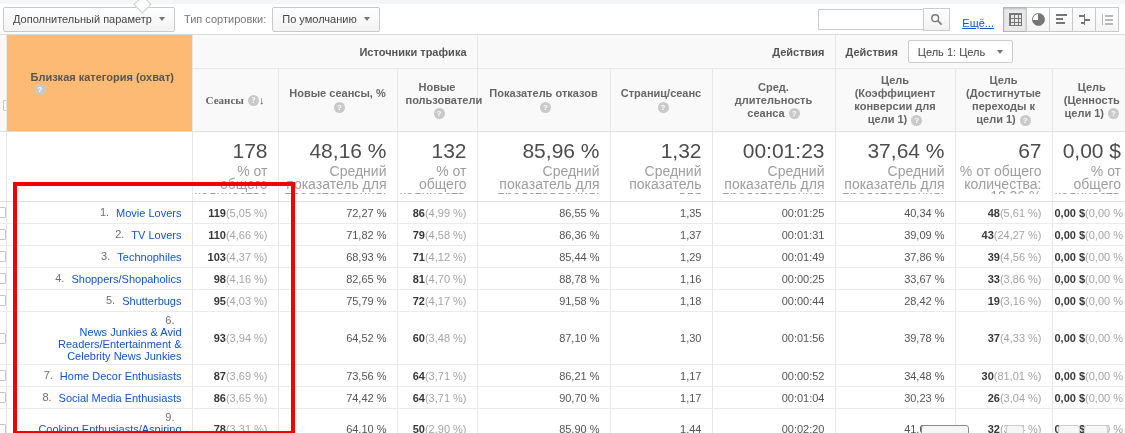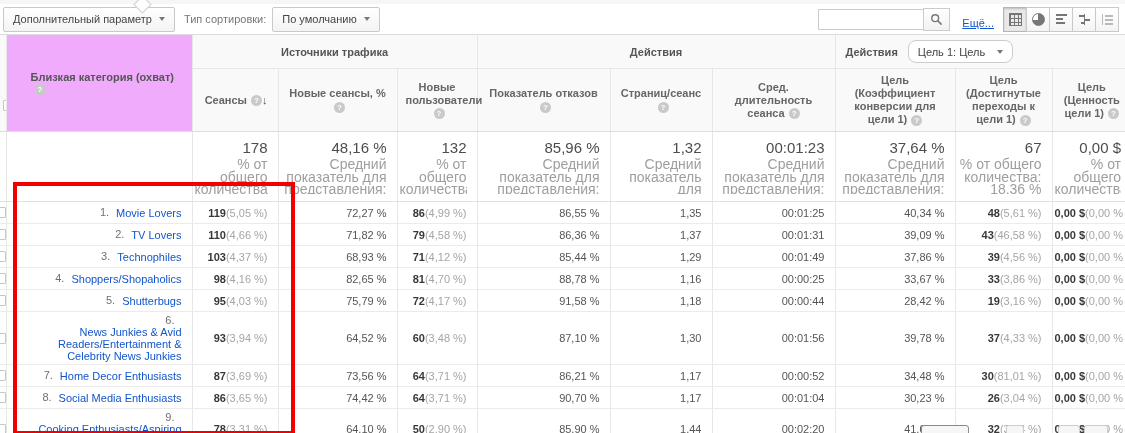--- a/index.html
+++ b/index.html
@@ -49,42 +49,42 @@
     linear-gradient(#b9b9b9,#b9b9b9) 3px 1px/8px 2px no-repeat,
     linear-gradient(#b9b9b9,#b9b9b9) 3px 5px/8px 2px no-repeat,
     linear-gradient(#b9b9b9,#b9b9b9) 3px 9px/8px 2px no-repeat;}
   
   table.grid{border-collapse:collapse;table-layout:fixed;width:1131px;}
   .grid col.c-cb{width:6px;} .grid col.c-cat{width:186px;} .grid col.c-sess{width:86px;}
   .grid col.c-newsess{width:119px;} .grid col.c-newusers{width:80px;} .grid col.c-bounce{width:133px;}
   .grid col.c-pages{width:102px;} .grid col.c-dur{width:123px;} .grid col.c-conv{width:120px;}
   .grid col.c-compl{width:97px;} .grid col.c-val{width:79px;}
   .grid th{font-weight:bold;color:#666;background:#f9f9f9;}
-  .grid .grp-row th{height:33px;border-bottom:1px solid #e7e7e7;text-align:center;padding:0 10px;
+  .grid .grp-row th{height:33px;border-bottom:1px solid #e7e7e7;text-align:right;padding:0 10px;
                     vertical-align:middle;color:#555;}
   .grid .hdr-row th{height:54px;border-bottom:1px solid #dedede;vertical-align:middle;text-align:center;
                     padding:4px 8px;line-height:13px;cursor:pointer;}
   .grid th.bl, .grid td.bl{border-left:1px solid #e7e7e7;}
   .grid th.cat-th{vertical-align:middle;text-align:left;padding-left:24px;border-bottom:1px solid #dedede;
-                  background:#f0abfc;}
+                  background:#fdba74;}
   .grid th.cb-th{background:#f9f9f9;border-right:1px solid #e7e7e7;border-bottom:1px solid #dedede;
                  vertical-align:bottom;}
   .help{display:inline-block;width:11px;height:11px;line-height:11px;border-radius:50%;background:#c9c9c9;
         color:#fff;font-size:8px;font-weight:bold;text-align:center;vertical-align:middle;margin-left:4px;cursor:pointer;}
   .sort-arrow{color:#555;font-weight:bold;}
-  .sess-hd{display:flex;align-items:center;justify-content:flex-end;padding:0 2px;}
+  .sess-hd{display:flex;align-items:center;justify-content:center;padding:0 2px;font-family:Liberation Serif, serif;}
   .conv-grp{display:flex;align-items:center;gap:10px;}
   .goal-btn{display:inline-flex;align-items:center;gap:12px;height:21px;padding:0 9px;border:1px solid #ccc;
-            border-radius:8px;background:#fff;font-weight:normal;color:#444;cursor:pointer;}
+            border-radius:2px;background:#fff;font-weight:normal;color:#444;cursor:pointer;}
   
   .sum-row td{height:62px;border-bottom:1px solid #e0e0e0;vertical-align:top;padding:7px 10px 0 2px;
               text-align:right;background:#fff;}
   .sum-row td.cb-td{border-right:1px solid #e7e7e7;}
   .sumwrap{height:55px;overflow:hidden;}
-  .sum-val{font-size:15px;color:#4d4d4d;margin-bottom:2px;}
+  .sum-val{font-size:21px;color:#4d4d4d;margin-bottom:2px;}
   .sum-note{font-size:14px;color:#9e9e9e;line-height:12.5px;}
   
   .grid tbody.rows tr{height:22px;}
   .grid tbody.rows td{border-bottom:1px solid #ebebeb;vertical-align:middle;padding:2px 10px 2px 2px;
                       text-align:right;color:#555;}
   .grid td.cb-td{padding:0;border-right:1px solid #e7e7e7;overflow:visible;}
   .cb{display:block;width:9px;height:9px;border:1px solid #c6c6c6;border-radius:1px;background:#fff;
       margin-left:-7px;cursor:pointer;}
   .grid td.cat-td{text-align:left;padding:2px 4px;}
   .rank{display:inline-block;width:22px;text-align:right;margin-right:7px;color:#707070;}
@@ -309,21 +309,21 @@
         <td class="cat-td">
           <span class="rank">2.</span><a class="cat-link name-wrap">TV Lovers</a>
         </td>
         <td class="bl"><span class="bnum">110</span><span class="pct">(4,66 %)</span></td>
         <td class="bl">71,82 %</td>
         <td class="bl"><span class="bnum">79</span><span class="pct">(4,58 %)</span></td>
         <td class="bl">86,36 %</td>
         <td class="bl">1,37</td>
         <td class="bl">00:01:31</td>
         <td class="bl">39,09 %</td>
-        <td class="bl"><span class="bnum">43</span><span class="pct">(46,58 %)</span></td>
+        <td class="bl"><span class="bnum">43</span><span class="pct">(24,27 %)</span></td>
         <td class="bl val-td"><span class="bnum">0,00 $</span><span class="pct">(0,00 %</span></td>
       </tr>
         <tr>
         <td class="cb-td">
             <span class="cb"></span>
           </td>
         <td class="cat-td">
           <span class="rank">3.</span><a class="cat-link name-wrap">Technophiles</a>
         </td>
         <td class="bl"><span class="bnum">103</span><span class="pct">(4,37 %)</span></td>

